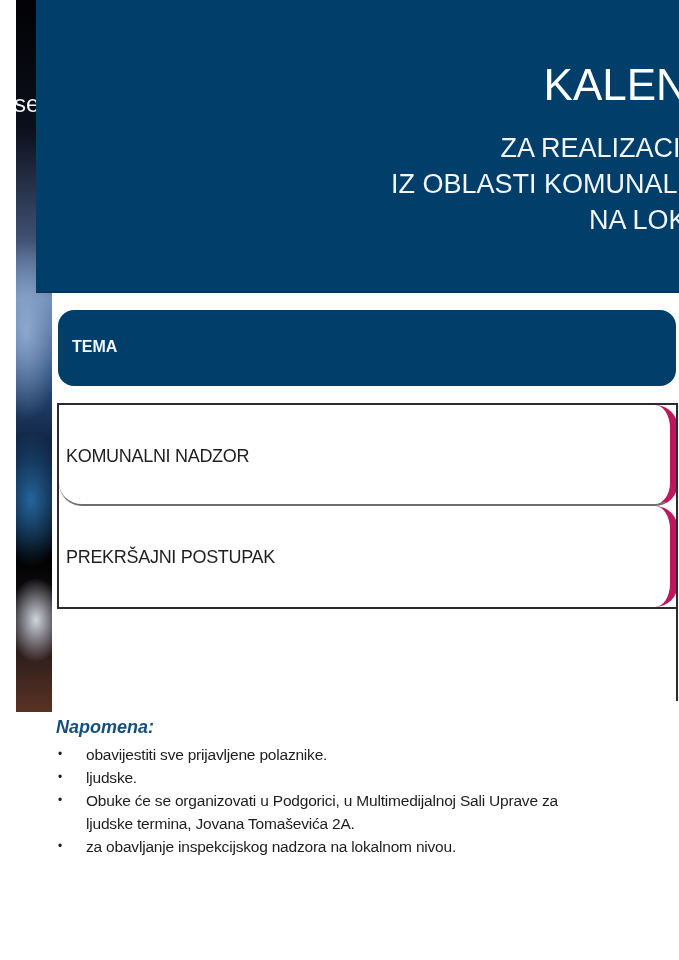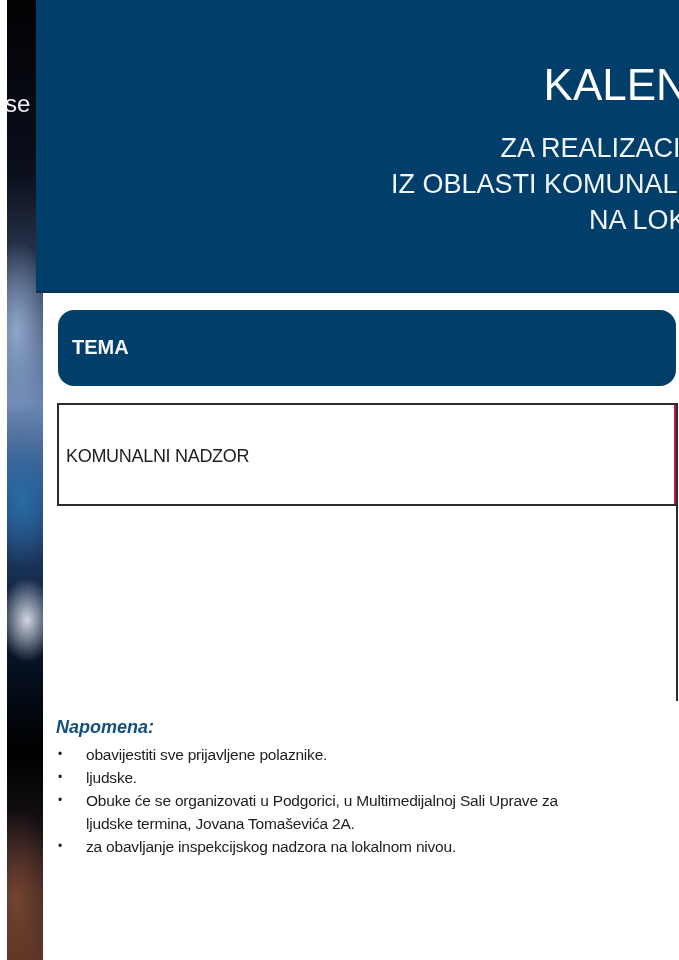--- a/index.html
+++ b/index.html
@@ -2,21 +2,21 @@
 <html><head>
   <meta charset="utf-8">
   <style>
     html, body { margin: 0; padding: 0; }
     body {
       width: 679px; height: 960px; overflow: hidden; position: relative;
       background: #ffffff;
       font-family: "Liberation Sans", sans-serif;
     }
     .side-photo {
-      position: absolute; left: 7px; top: 0; width: 36px; height: 960px; overflow: hidden;
+      position: absolute; left: 16px; top: 0; width: 36px; height: 712px; overflow: hidden;
       background:
         radial-gradient(ellipse 40px 60px at 20px 620px, rgba(230,235,245,0.9), rgba(0,0,0,0) 70%),
         radial-gradient(ellipse 50px 120px at 10px 330px, rgba(150,175,210,0.9), rgba(0,0,0,0) 75%),
         radial-gradient(ellipse 50px 90px at 15px 500px, rgba(40,110,170,0.9), rgba(0,0,0,0) 75%),
         radial-gradient(ellipse 60px 120px at 10px 900px, rgba(120,70,50,0.95), rgba(0,0,0,0) 75%),
         linear-gradient(180deg, #020204 0%, #0b0f1c 18%, #3d4e6e 33%, #6a86b3 42%, #2a4d7d 52%, #0a1a33 65%, #000000 78%, #1a1418 88%, #5a3224 100%);
       text-decoration: underline;
     }
     .side-photo .se {
       position: absolute; left: -2px; top: 90px; color: #f1f3f8;
@@ -36,29 +36,30 @@
       position: absolute; right: -60px; top: 130px; color: #f2f5f9;
       font-size: 27px; line-height: 36px; text-align: right; white-space: nowrap;
     }
     .header .t2 div { height: 36px; }
     .tema {
       position: absolute; left: 58px; top: 310px; width: 618px; height: 76px;
       background: #013f6a; border-radius: 16px;
     }
     .tema span {
       position: absolute; left: 14px; top: 22px; color: #f3f6fa;
-      font-weight: bold; font-size: 20px; line-height: 30px;
+      font-weight: bold; font-size: 16px; line-height: 30px;
     }
     .tbl {
       position: absolute; left: 57px; top: 403px; width: 619px;
       border: 2px solid #2b2b2b; border-right: none;
     }
     .tbl .row {
       position: relative; border-bottom: 2px solid #6e6e6e;
-      border-right: 4px solid #be185d;
+      border-right: 8px solid #be185d;
+      border-radius: 23px;
     }
     .tbl .row:last-child { border-bottom: none; }
     .tbl .row span {
       position: absolute; left: 7px; color: #1f1f1f; font-size: 18px; line-height: 22px;
       letter-spacing: -0.3px;
     }
     .tbl-right {
       position: absolute; left: 676px; top: 403px; width: 1px; height: 298px;
       border-left: 2px solid #2b2b2b;
     }
@@ -95,20 +96,23 @@
 </div>
 
 <div class="tema">
   <span>TEMA</span>
 </div>
 
 <div class="tbl">
   <div class="row" style="height:99px">
     <span style="top:40px">KOMUNALNI NADZOR</span>
   </div>
+  <div class="row" style="height:101px">
+    <span style="top:40px">PREKRŠAJNI POSTUPAK</span>
+  </div>
 </div>
 <div class="tbl-right"></div>
 
 <div class="note">
   <div class="lbl">Napomena:</div>
   <ul>
     <li><span class="bullet">•</span></li>
     <li><span>obavijestiti sve prijavljene polaznike.</span></li>
     <li><span class="bullet">•</span></li>
     <li><span>ljudske.</span></li>

